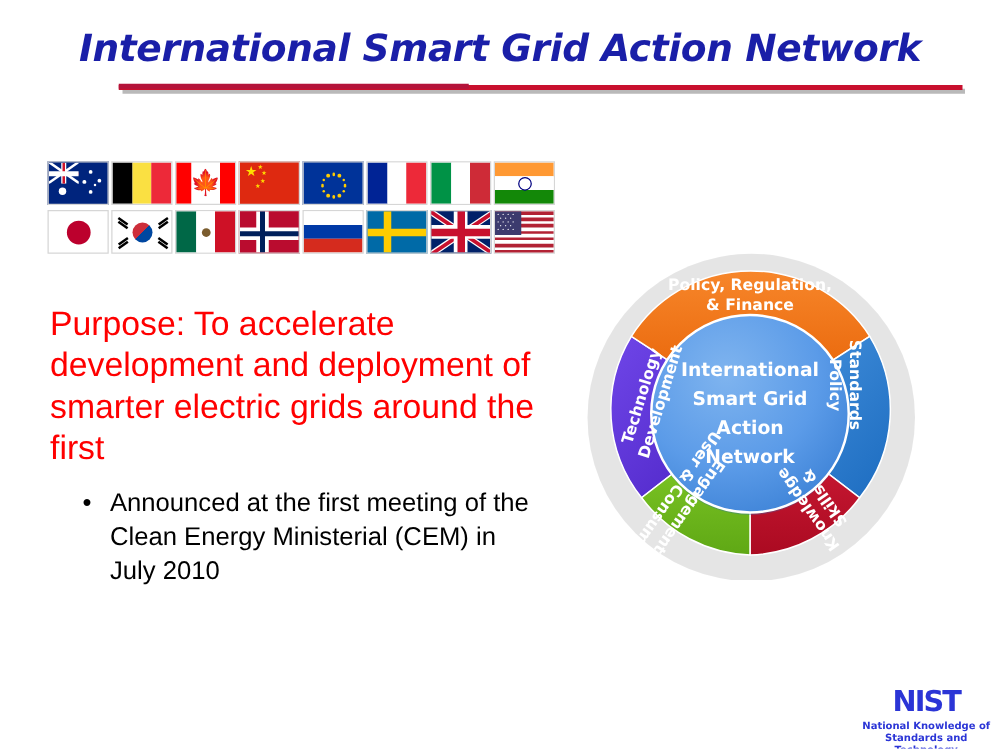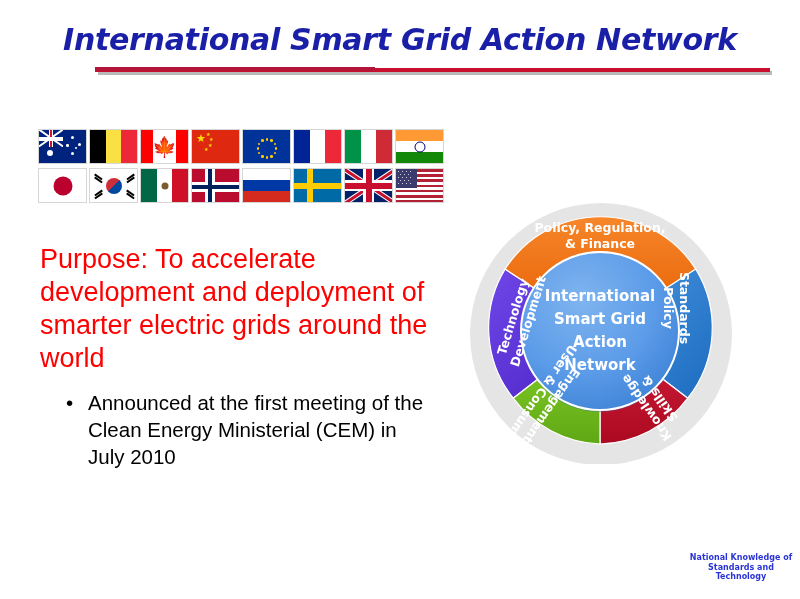--- a/index.html
+++ b/index.html
@@ -416,21 +416,21 @@
           <div class="sp" style="left:12px;top:11px;"></div>
           <div class="sp" style="left:2px;top:14px;"></div>
           <div class="sp" style="left:6px;top:14px;"></div>
           <div class="sp" style="left:10px;top:14px;"></div>
           <div class="sp" style="left:14px;top:14px;"></div>
         </div>
       </div>
     </div>
   </div>
 
-  <div id="purpose-text">Purpose:  To accelerate development and deployment of smarter electric grids around the world</div>
+  <div id="purpose-text">Purpose:  To accelerate development and deployment of smarter electric grids around the first</div>
 
   <div id="bullet-list">
     <div class="bullet-item">
       <span class="dot">•</span>
       <span>Announced at the first meeting of the Clean Energy Ministerial (CEM) in July 2010</span>
     </div>
   </div>
 
   <div id="donut">
     <svg width="266" height="266" viewBox="0 0 266 266">
@@ -506,19 +506,20 @@
       </g>
 
       <g transform="rotate(-73 50 120)">
         <text class="seg-label" x="50" y="120" text-anchor="middle">Technology</text>
         <text class="seg-label" x="50" y="136" text-anchor="middle">Development</text>
       </g>
     </svg>
   </div>
 
   <div id="nist-logo">
+    <div id="nist-wordmark">NIST</div>
     <div id="nist-tagline">
       <div>National Knowledge of</div>
       <div>Standards and Technology</div>
     </div>
   </div>
 
 </div>
 
 </body></html>

